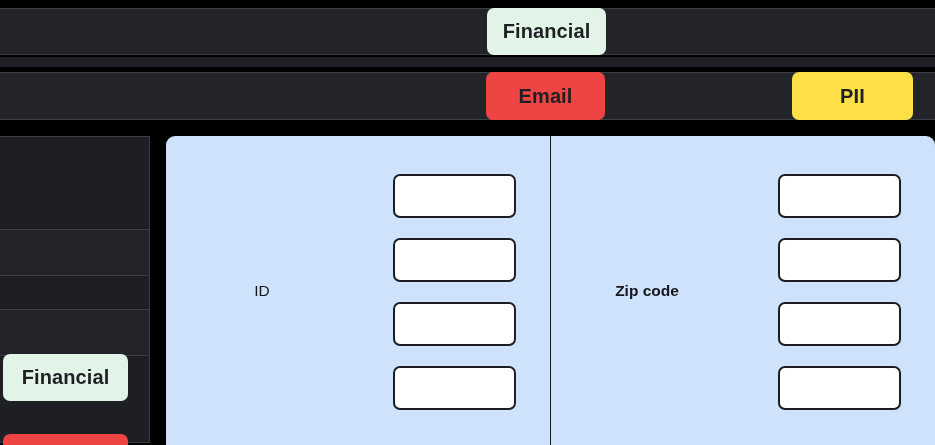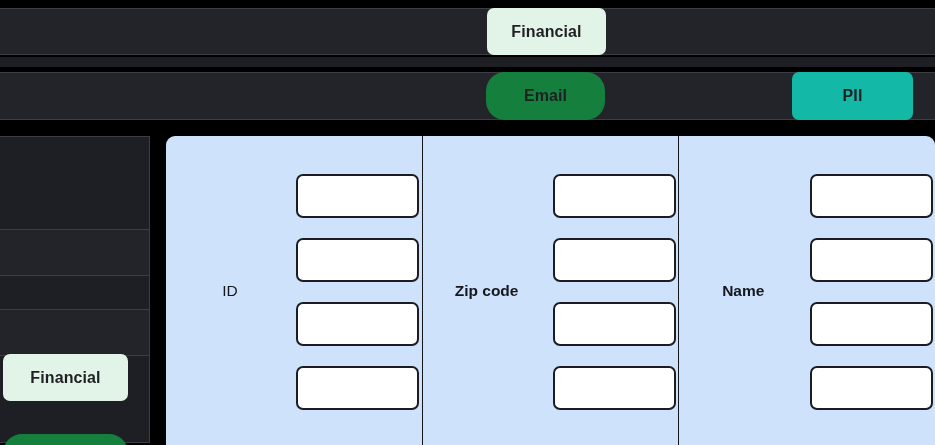--- a/index.html
+++ b/index.html
@@ -45,29 +45,29 @@
   }
   #row-gap-1 { top: 57px; }
 
   
   .chip {
     position: absolute;
     display: flex;
     align-items: center;
     justify-content: center;
     border-radius: 7px;
-    font-size: 16px;
+    font-size: 20px;
     font-weight: bold;
     color: #1f2024;
     letter-spacing: .1px;
     box-sizing: border-box;
   }
   .chip.financial { background: #e2f3e8; }
-  .chip.email     { background: #15803d; border-radius: 19px; }
-  .chip.pii       { background: #14b8a6; }
+  .chip.email     { background: #ef4444; }
+  .chip.pii       { background: #fde047; }
 
   #chip-top-financial { left: 487px; top: 8px;  width: 119px; height: 47px; }
   #chip-top-email     { left: 486px; top: 72px; width: 119px; height: 48px; }
   #chip-top-pii       { left: 792px; top: 72px; width: 121px; height: 48px; }
 
   
   #lower-region {
     position: absolute;
     left: 0;
     top: 130px;
@@ -198,26 +198,17 @@
     <div class="column">
       <div class="col-header">Zip code</div>
       <div class="cell-stack">
         <div class="cell"></div>
         <div class="cell"></div>
         <div class="cell"></div>
         <div class="cell"></div>
       </div>
     </div>
 
-    <div class="column">
-      <div class="col-header">Name</div>
-      <div class="cell-stack">
-        <div class="cell"></div>
-        <div class="cell"></div>
-        <div class="cell"></div>
-        <div class="cell"></div>
-      </div>
-    </div>
 
 
 
   </div>
 </div>
 
 </body></html>

